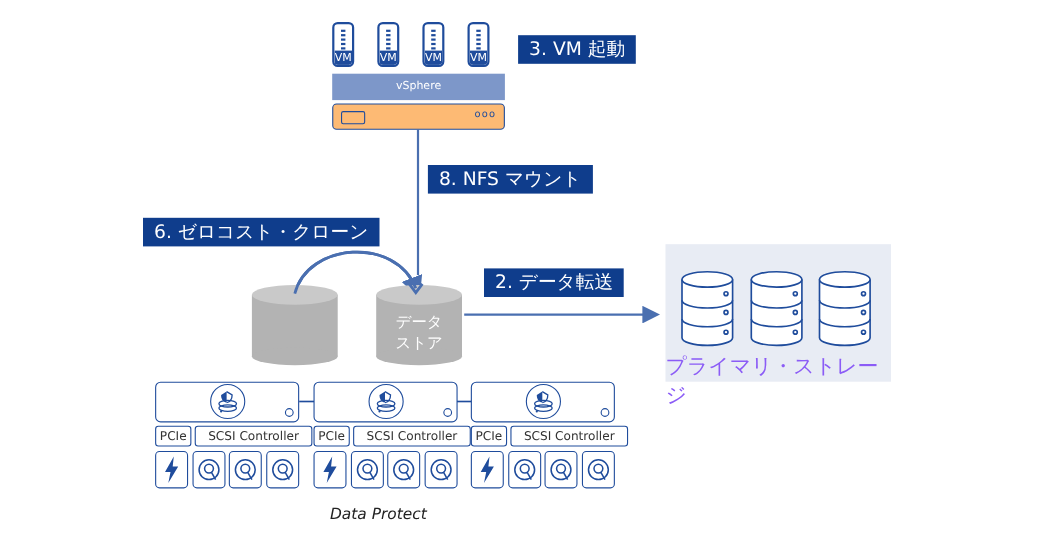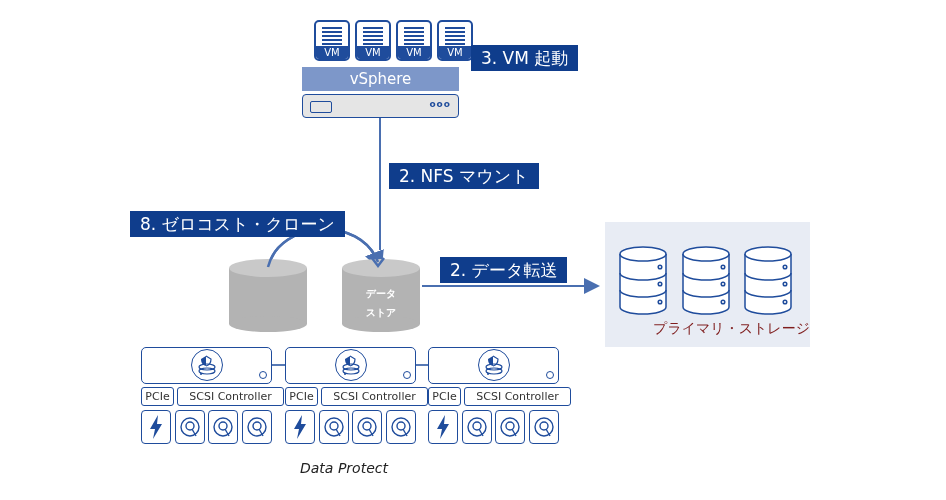--- a/index.html
+++ b/index.html
@@ -1,28 +1,28 @@
 <!DOCTYPE html>
 <html><head>
 <meta charset="utf-8">
 <style>
   html, body { margin:0; padding:0; background:#ffffff; }
   body { width:946px; height:500px; position:relative; overflow:hidden; font-family:"DejaVu Sans", "Liberation Sans", sans-serif; }
   .abs { position:absolute; }
-  .label-box { position:absolute; background:#0f3d8c; color:#ffffff; font-size:17px; line-height:26px; height:26px; padding:0 10px; white-space:nowrap; box-sizing:border-box;margin-top:13px; }
-  .vm { position:absolute; width:36px; height:41px; border:2px solid #1f4c9c; border-radius:5px; box-sizing:border-box; background:#fff; overflow:hidden;margin-left:12px; }
+  .label-box { position:absolute; background:#0f3d8c; color:#ffffff; font-size:17px; line-height:26px; height:26px; padding:0 10px; white-space:nowrap; box-sizing:border-box; }
+  .vm { position:absolute; width:20px; height:41px; border:2px solid #1f4c9c; border-radius:5px; box-sizing:border-box; background:#fff; overflow:hidden; }
   .vm .lines { position:absolute; left:6px; right:6px; top:5px; }
   .vm .lines div { height:1.5px; background:#1f4c9c; margin-bottom:2.5px; }
   .vm .foot { position:absolute; left:0; right:0; bottom:0; height:13px; background:#1f4c9c; color:#fff; font-size:10px; line-height:13px; text-align:center; }
-  .vsphere { position:absolute; left:302px; top:67px; width:157px; height:24px; background:#7d97c9; color:#fff; font-size:15px; line-height:24px; text-align:center; }
-  .server { position:absolute; left:302px; top:94px; width:157px; height:24px; border:1.5px solid #1f4c9c; border-radius:4px; box-sizing:border-box; background:#e5e5e5;font-weight:bold; }
+  .vsphere { position:absolute; left:302px; top:67px; width:157px; height:24px; background:#7d97c9; color:#fff; font-size:10px; line-height:24px; text-align:center; }
+  .server { position:absolute; left:302px; top:94px; width:157px; height:24px; border:1.5px solid #1f4c9c; border-radius:4px; box-sizing:border-box; background:#fdba74; }
   .server .slot { position:absolute; left:7px; top:6px; width:20px; height:10px; border:1.5px solid #1f4c9c; border-radius:2px; }
   .server .dots { position:absolute; right:7px; top:4px; font-size:9px; color:#1f4c9c; letter-spacing:1px; }
   .storage-panel { position:absolute; left:605px; top:222px; width:205px; height:125px; background:#e8ecf4; }
-  .storage-caption { position:absolute; left:0; right:0; top:98px; text-align:right; font-size:14px; color:#7f1d1d; }
+  .storage-caption { position:absolute; left:0; right:0; top:98px; text-align:left; font-size:19px; color:#8b5cf6; }
   .node { position:absolute; width:131px; }
   .node .top { position:absolute; left:0; top:0; width:131px; height:37px; border:1.5px solid #1f4c9c; border-radius:5px; box-sizing:border-box; background:#fff; }
   .node .ring { position:absolute; left:50%; top:1px; width:32px; height:32px; margin-left:-16px; border:1.5px solid #1f4c9c; border-radius:50%; box-sizing:border-box; background:#fff; }
   .node .led { position:absolute; right:4px; bottom:4px; width:6px; height:6px; border:1.2px solid #1f4c9c; border-radius:50%; }
   .node .pcie { position:absolute; left:0; top:40px; width:33px; height:19px; border:1.2px solid #1f4c9c; border-radius:3px; box-sizing:border-box; font-size:11px; line-height:17px; text-align:center; color:#333; }
   .node .scsi { position:absolute; left:36px; top:40px; width:107px; height:19px; border:1.2px solid #1f4c9c; border-radius:3px; box-sizing:border-box; font-size:11px; line-height:17px; text-align:center; color:#333; white-space:nowrap; }
   .node .bay { position:absolute; top:63px; width:30px; height:34px; border:1.5px solid #1f4c9c; border-radius:4px; box-sizing:border-box; background:#fff; }
   .dp-caption { position:absolute; left:300px; top:460px; font-size:14px; color:#222;font-style:italic; }
 </style>
 </head>
@@ -101,25 +101,25 @@
 
 <div class="label-box" style="left:471px;top:32px">3. VM 起動</div>
 
 <div class="vsphere">vSphere</div>
 
 <div class="server">
   <div class="slot"></div>
   <div class="dots">ooo</div>
 </div>
 
-<div class="label-box" style="left:389px;top:150px">2. NFS マウント</div>
-<div class="label-box" style="left:130px;top:198px">8. ゼロコスト・クローン</div>
+<div class="label-box" style="left:389px;top:150px">8. NFS マウント</div>
+<div class="label-box" style="left:130px;top:198px">6. ゼロコスト・クローン</div>
 <div class="label-box" style="left:440px;top:244px">2. データ転送</div>
 
-<div class="abs" style="left:342px;top:284px;width:78px;text-align:center;color:#fff;font-size:10px;line-height:19px;font-weight:bold;">
+<div class="abs" style="left:342px;top:284px;width:78px;text-align:center;color:#fff;font-size:14px;line-height:19px;">
   <div>データ</div>
   <div>ストア</div>
 </div>
 
 <div class="storage-panel">
   <svg class="abs" style="left:0;top:0" width="205" height="100">
     <g fill="#fff" stroke="#1f4c9c" stroke-width="1.5">
       <path d="M15,32 L15,85 A23,7 0 0 0 61,85 L61,32"></path>
       <ellipse cx="38" cy="32" rx="23" ry="7"></ellipse>
       <path d="M15,51 A23,7 0 0 0 61,51" fill="none"></path>

